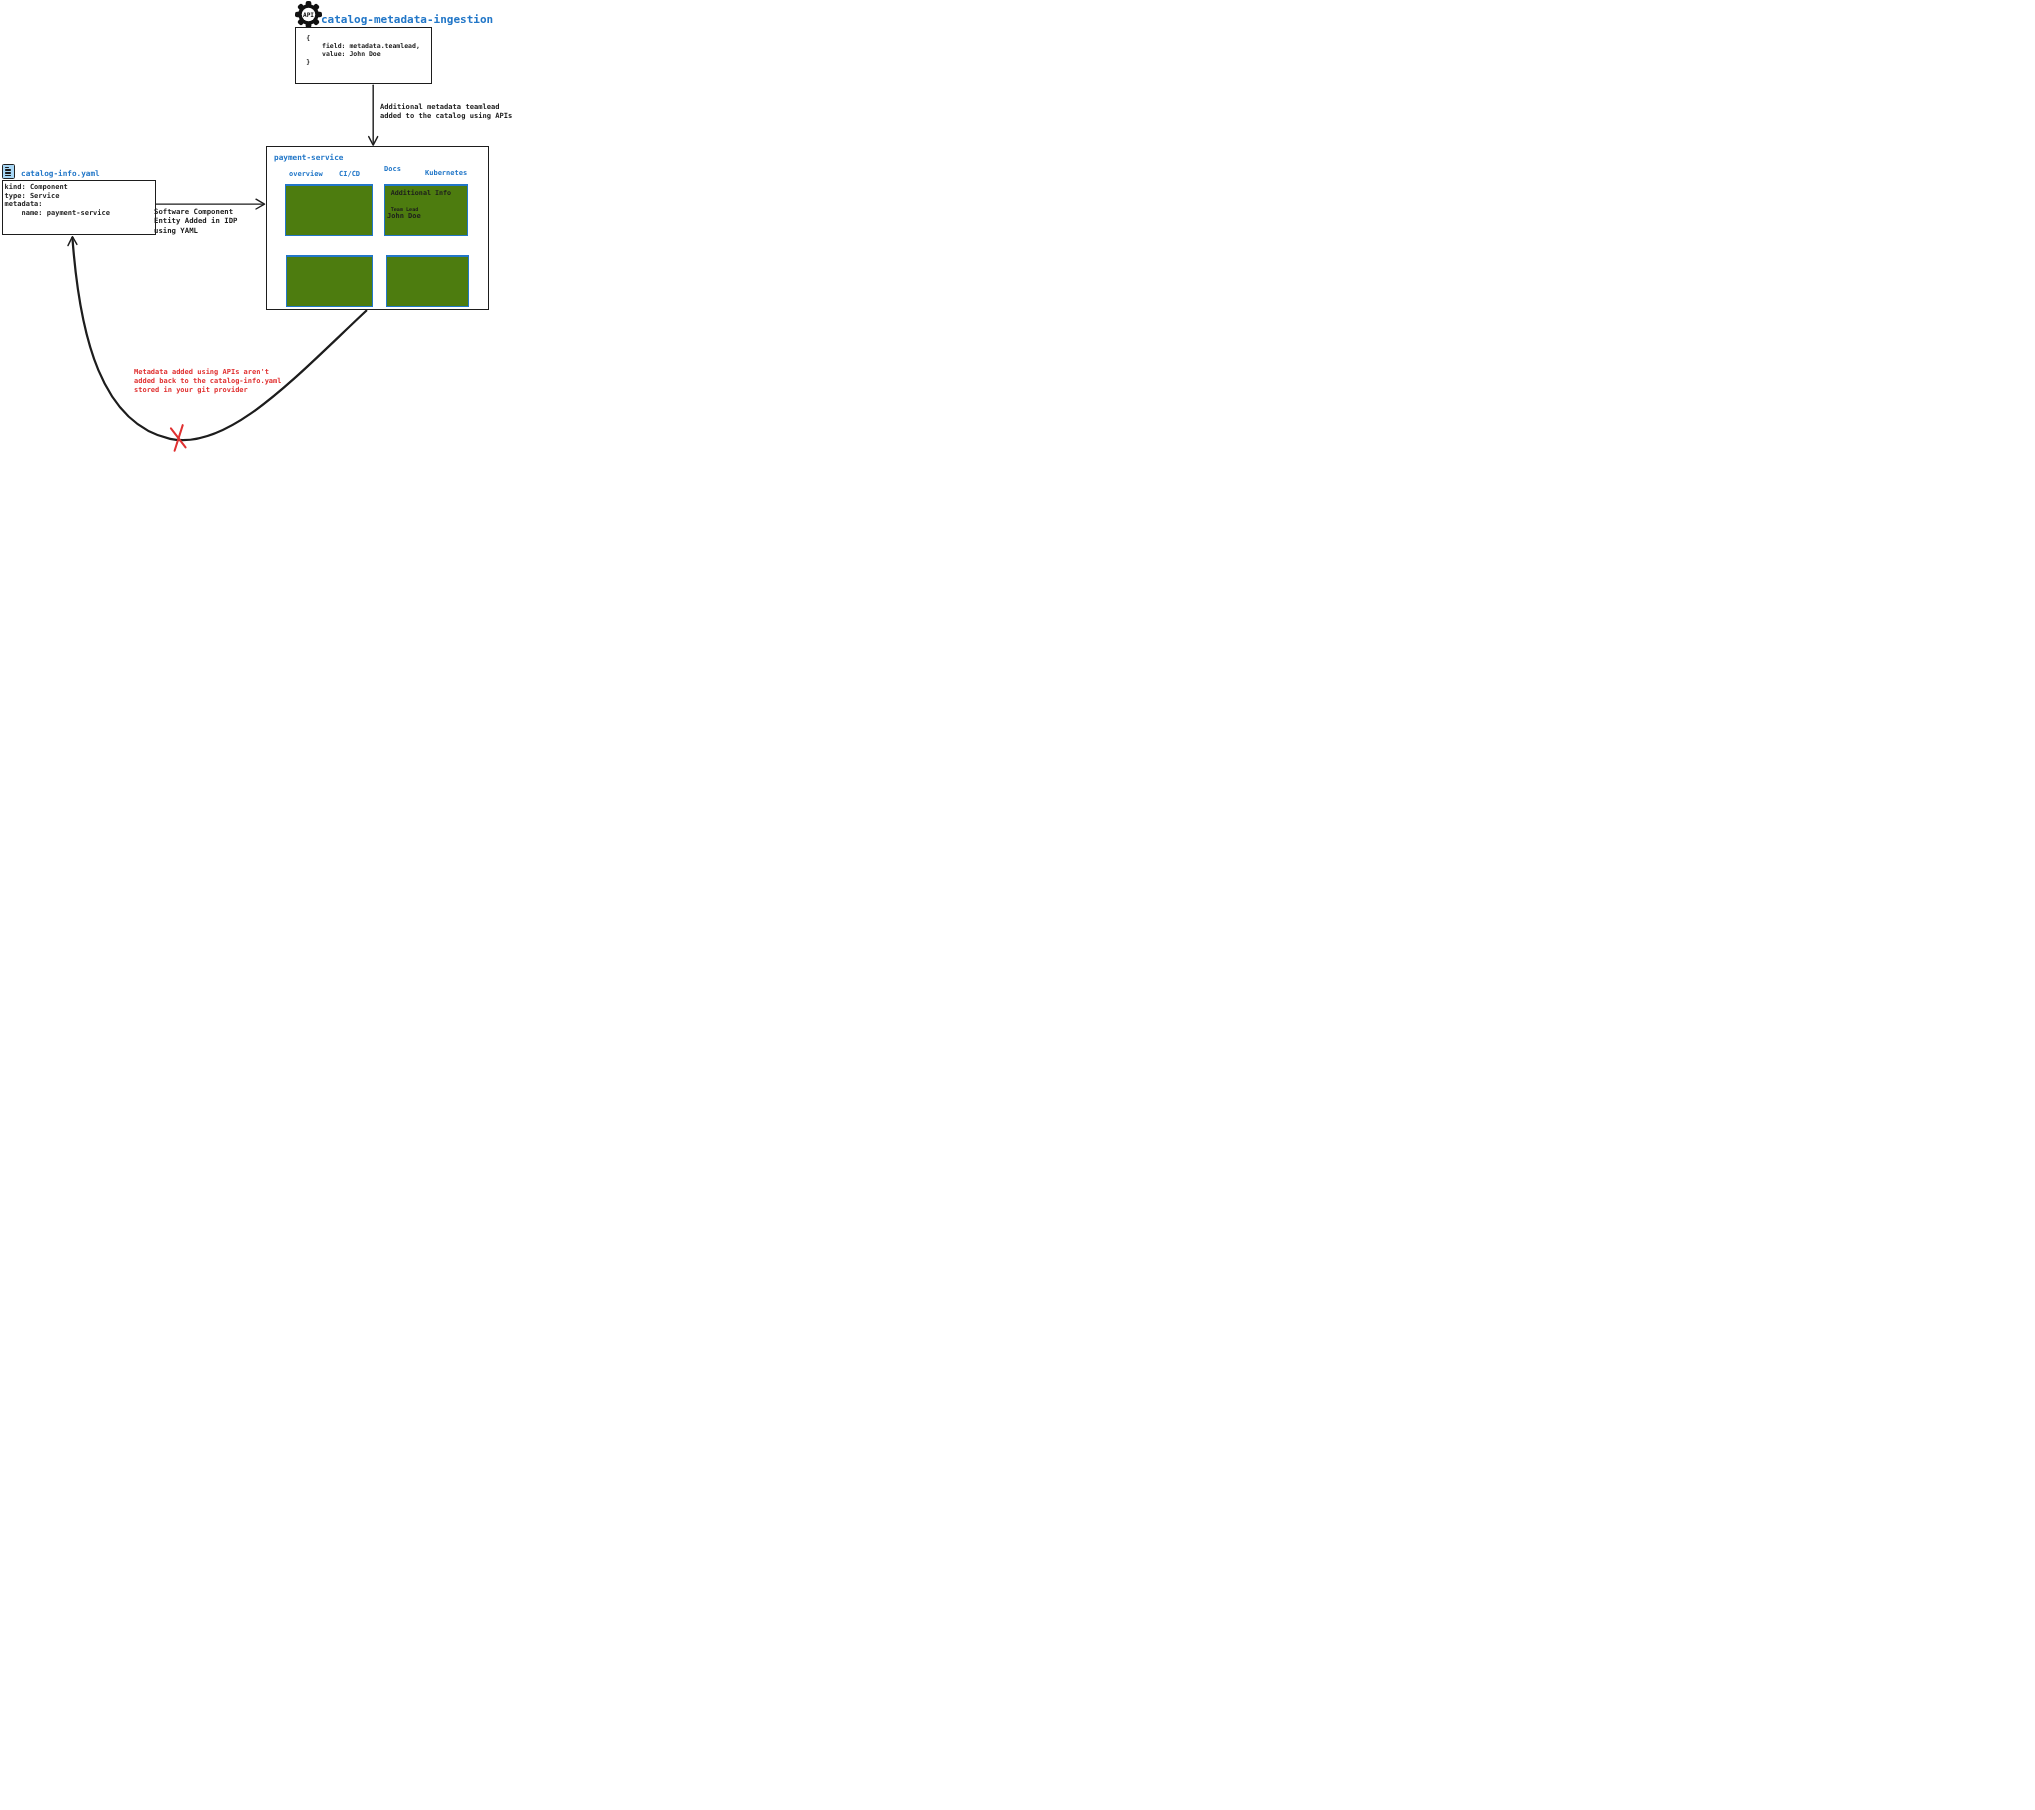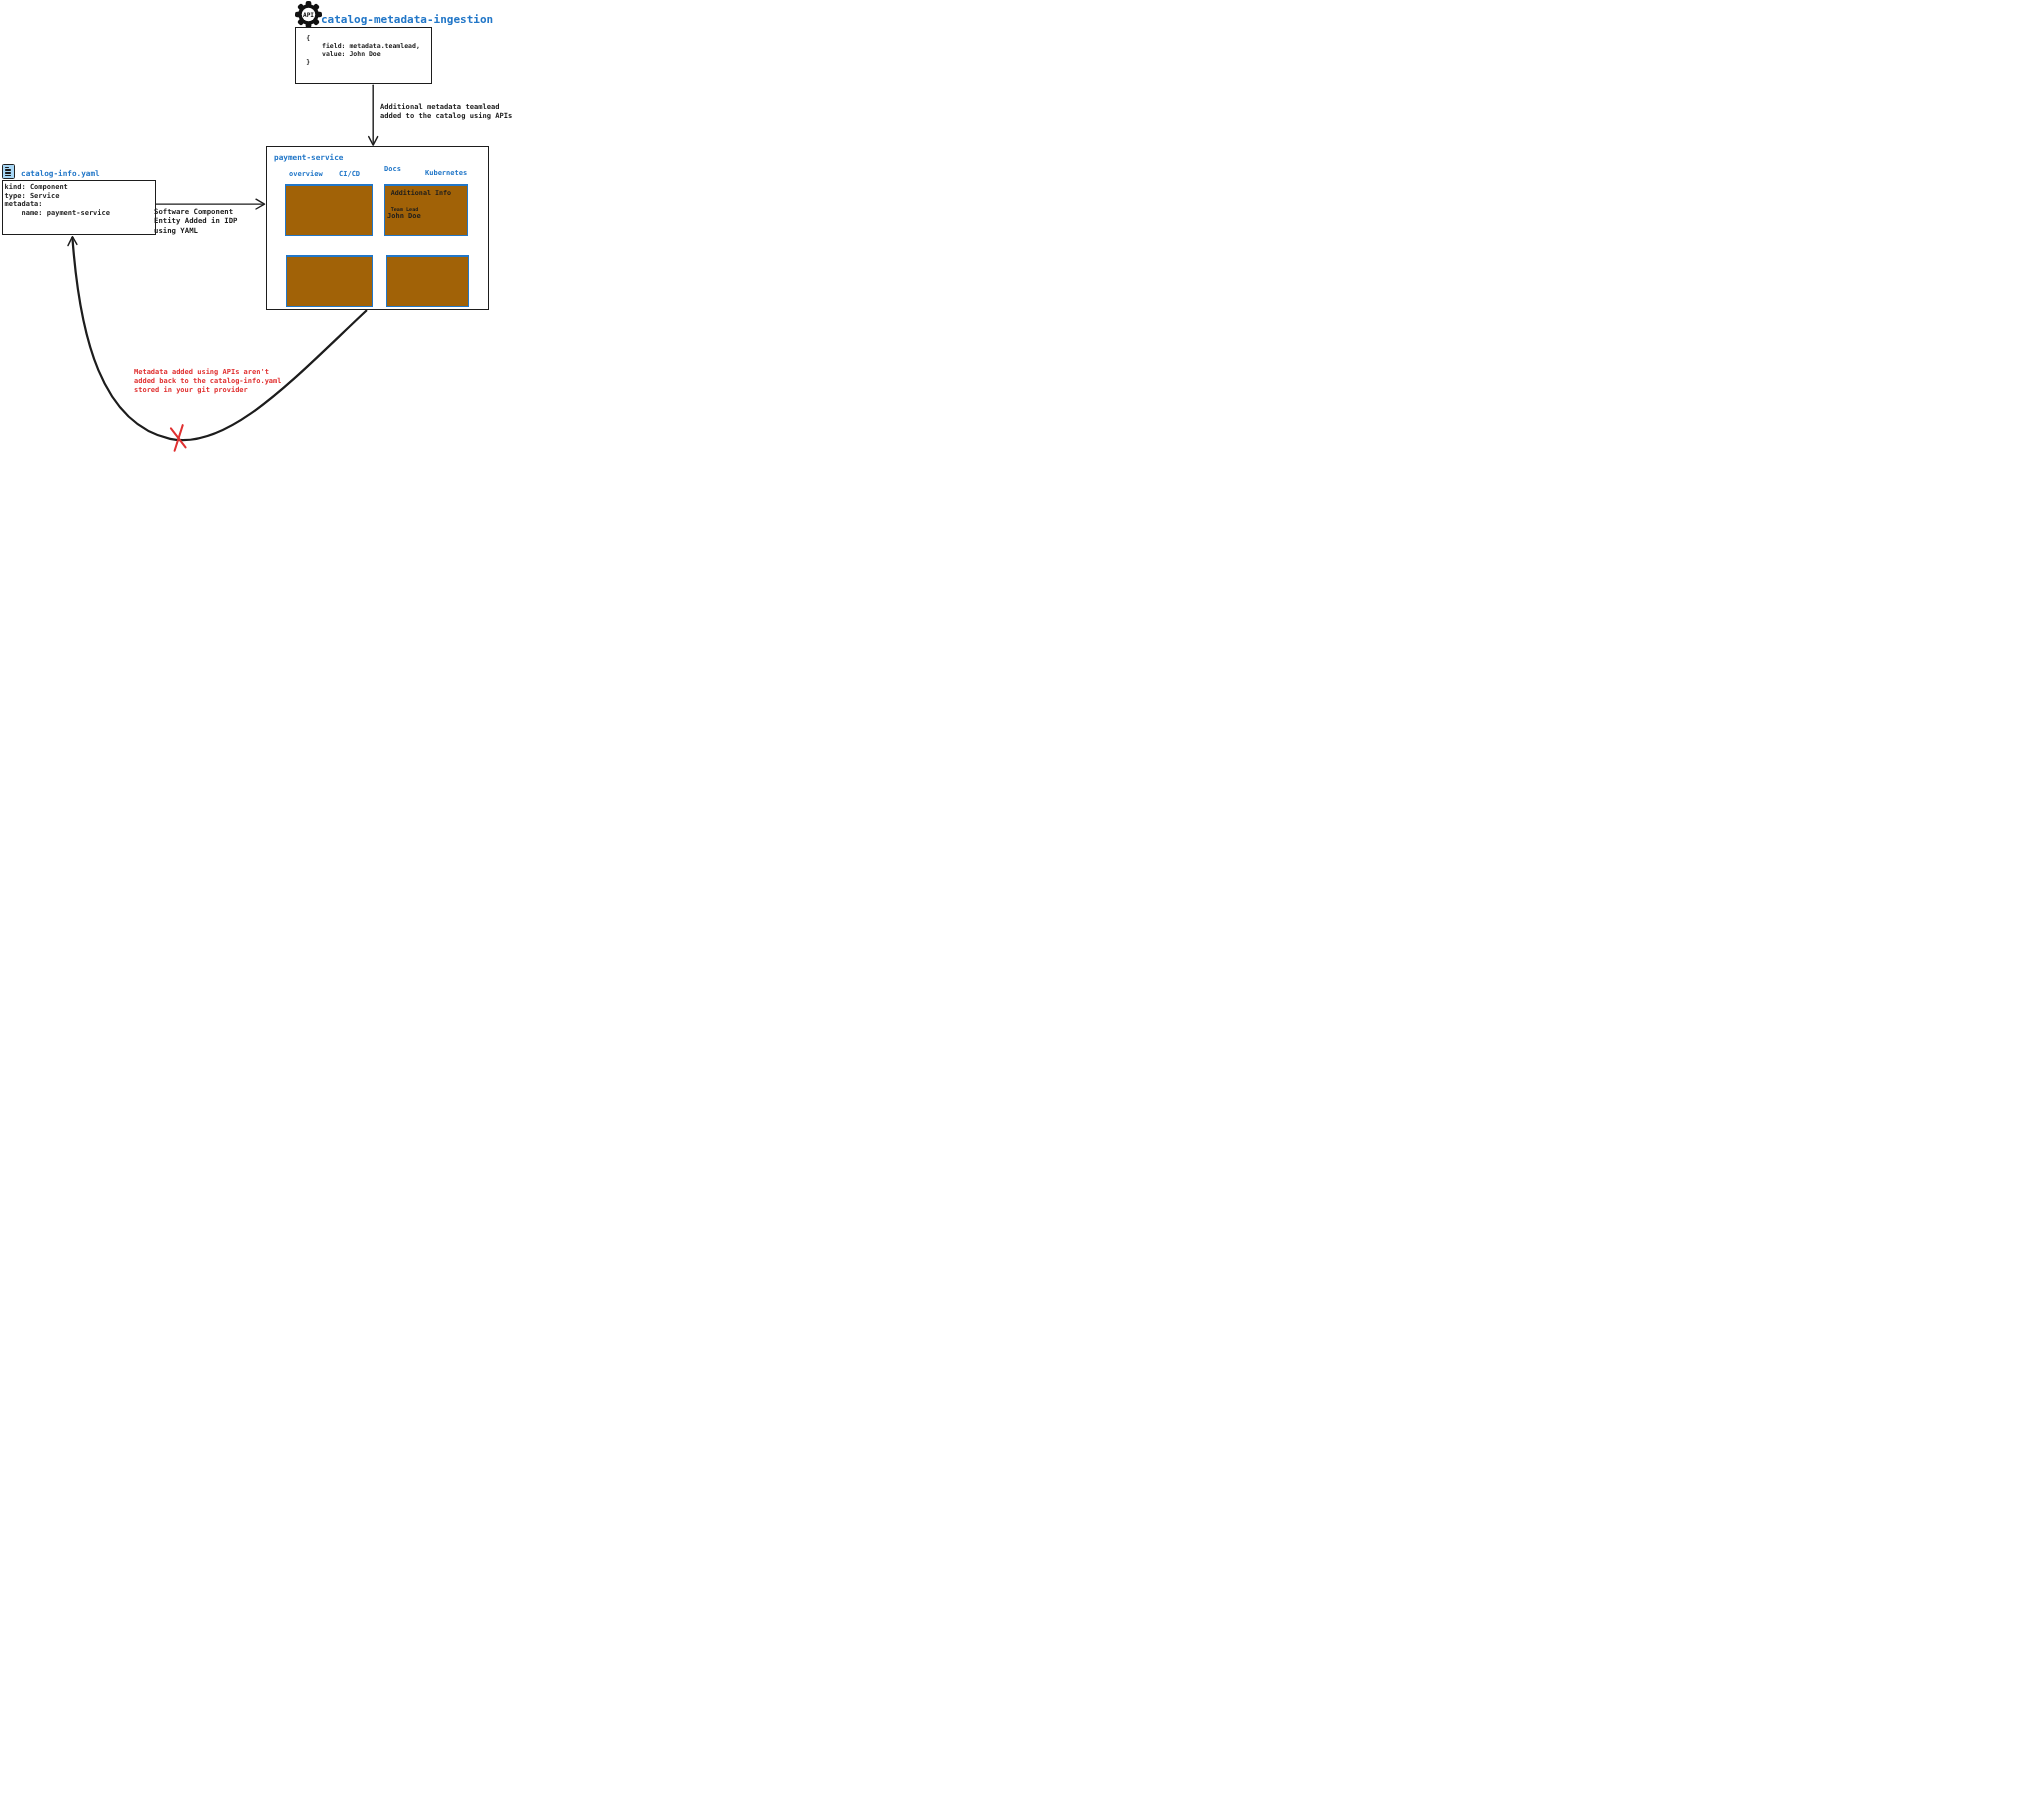--- a/index.html
+++ b/index.html
@@ -12,21 +12,21 @@
   .canvas{
     position:relative;width:514px;height:453px;background:#ffffff;overflow:hidden;
     font-family:"DejaVu Sans Mono","Liberation Mono",monospace;color:var(--ink);
   }
   .abs{position:absolute;}
   .blue{color:var(--accent);}
   .bold{font-weight:bold;}
   .prez{white-space:pre;}
   
   .black-box{position:absolute;border:1.2px solid var(--ink);background:#fff;box-sizing:border-box;}
-  .blue-box{position:absolute;border:1.2px solid var(--accent);border-top-width:2.4px;background:#a16207;box-sizing:border-box;text-decoration:underline;}
+  .blue-box{position:absolute;border:1.2px solid var(--accent);border-top-width:2.4px;background:#4d7c0f;box-sizing:border-box;text-decoration:underline;}
   
   svg.connectors{position:absolute;left:0;top:0;width:514px;height:453px;}
   svg.connectors path{fill:none;stroke:var(--ink);stroke-linecap:round;stroke-linejoin:round;}
   svg.connectors .shaft{stroke-width:3.5px;}
   svg.connectors .swoosh{stroke-width:5.5px;}
   svg.connectors .head{stroke-width:3.5px;}
   svg.connectors .xmark{stroke:var(--red);stroke-width:5px;stroke-linecap:round;}
   
   .gear{position:absolute;left:295px;top:0.8px;width:27px;height:27px;}
   .gear .tooth,.gear .body{fill:#111;}

